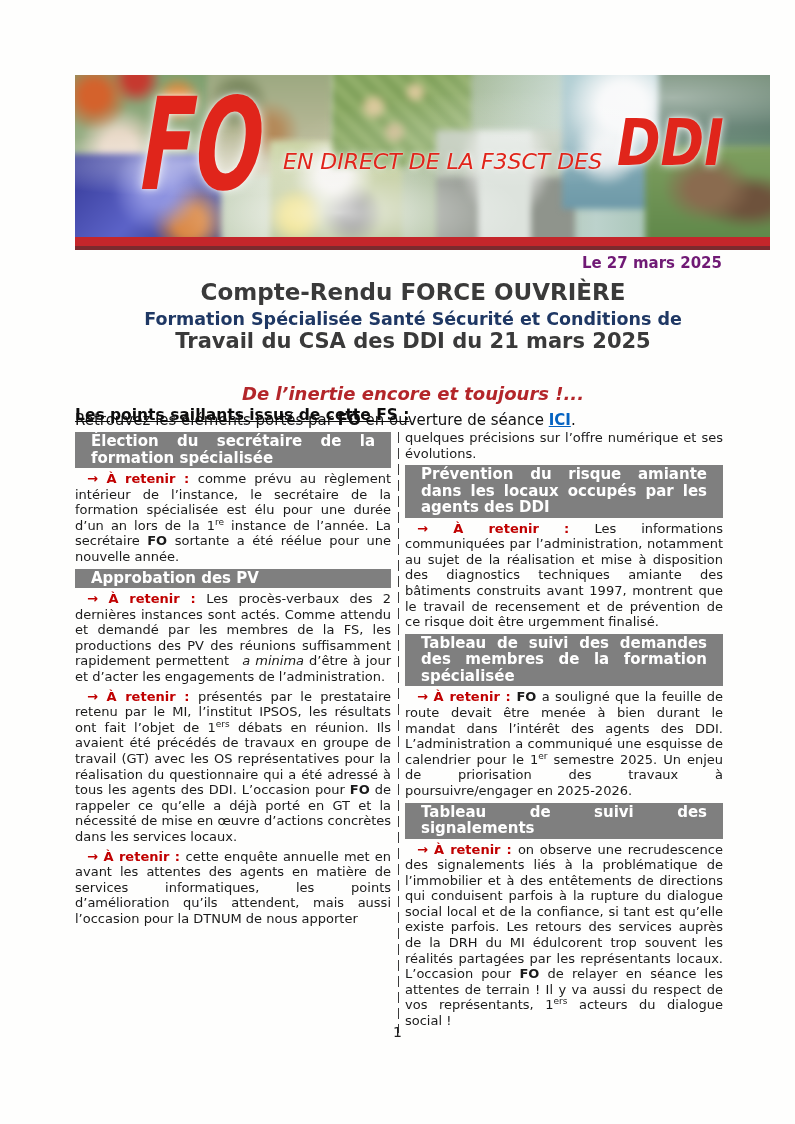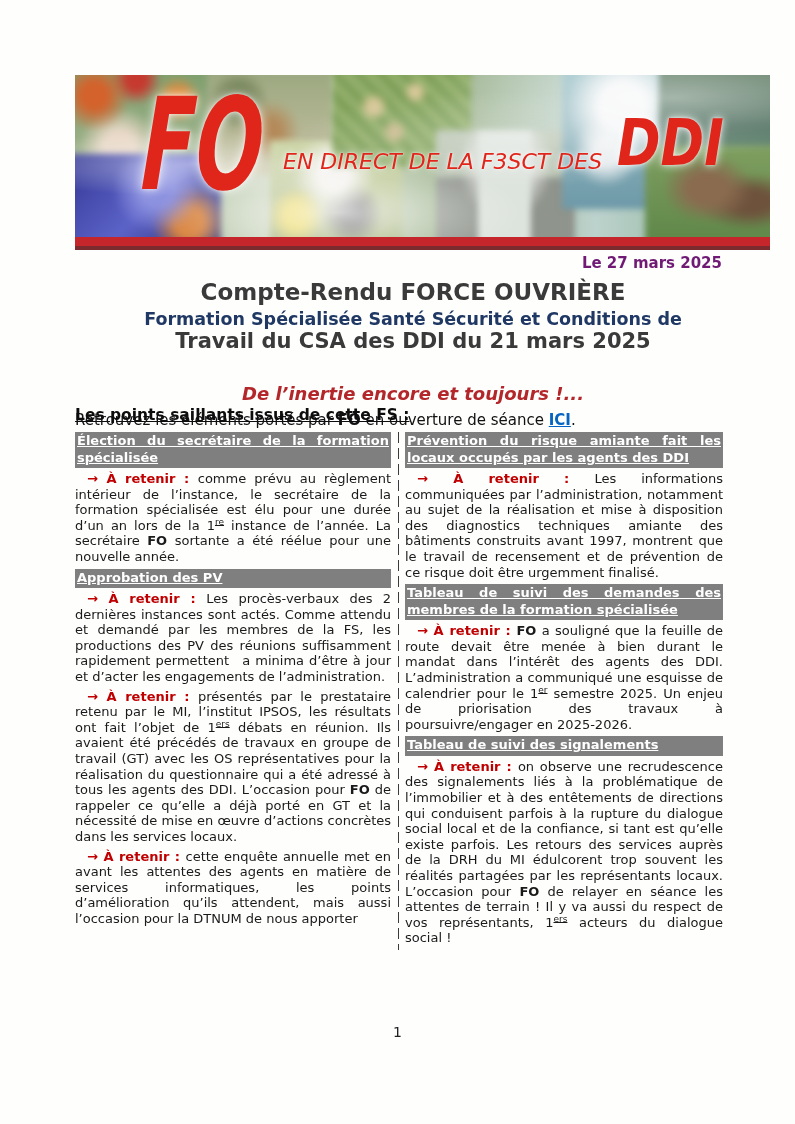--- a/index.html
+++ b/index.html
@@ -77,28 +77,28 @@
   .heading{position:absolute;left:75px;top:406px;font-size:15.5px;font-weight:bold;
       text-decoration:underline;color:#0d0d0d;}
 
   
   .cols{position:absolute;left:75px;top:430px;width:648px;display:flex;align-items:stretch;}
   .col{font-size:13px;line-height:15.6px;text-align:justify;color:#1a1a1a;}
   .col-left{width:316px;}
   .col-right{width:318px;}
   .divider{width:1px;margin:2px 6px 0 7px;
       background:repeating-linear-gradient(180deg,#3a3a3a 0,#3a3a3a 11px,transparent 11px,transparent 16px);}
-  .sec-header{background:var(--header_bg);color:#ffffff;font-weight:bold;font-size:13px;
-      line-height:16.5px;padding:1px 2px 2px;margin:2px 0 3px;text-align:justify;text-decoration:underline;}
+  .sec-header{background:var(--header_bg);color:#ffffff;font-weight:bold;font-size:15px;
+      line-height:16.5px;padding:1px 16px 2px;margin:2px 0 3px;text-align:justify;}
   .para{margin:0 0 4px;text-indent:12px;}
   .para.no-indent{text-indent:0;}
   .seg-retenir{color:var(--retenir_red);font-weight:bold;}
   .seg-bold{font-weight:bold;}
-  .seg-italic{margin-left:8px;}
-  sup.seg-sup{font-size:9px;line-height:0;text-decoration:underline;}
+  .seg-italic{font-style:italic;margin-left:8px;}
+  sup.seg-sup{font-size:9px;line-height:0;}
   a.seg-link{color:var(--link_blue);font-weight:bold;text-decoration:underline;cursor:pointer;}
 
   .pagenum{position:absolute;left:0;top:1024px;width:795px;text-align:center;font-size:14px;color:#222;}
 </style>
 </head>
 <body>
 
 <div class="page">
 
   <div class="banner">
@@ -135,21 +135,22 @@
     <div class="col col-left" id="col-left">
         <div class="sec-header">Élection du secrétaire de la formation spécialisée</div>
         <p class="para"><span class="seg-retenir">→ À retenir : </span><span class="seg-plain">comme prévu au règlement intérieur de l’instance, le secrétaire de la formation spécialisée est élu pour une durée d’un an lors de la 1</span><sup class="seg-sup">re</sup><span class="seg-plain"> instance de l’année. La secrétaire </span><span class="seg-bold">FO</span><span class="seg-plain"> sortante a été réélue pour une nouvelle année.</span></p>
         <div class="sec-header">Approbation des PV</div>
         <p class="para"><span class="seg-retenir">→ À retenir : </span><span class="seg-plain">Les procès-verbaux des 2 dernières instances sont actés. Comme attendu et demandé par les membres de la FS, les productions des PV des réunions suffisamment rapidement permettent </span><span class="seg-italic">a minima</span><span class="seg-plain"> d’être à jour et d’acter les engagements de l’administration.</span></p>
         <p class="para"><span class="seg-retenir">→ À retenir : </span><span class="seg-plain">présentés par le prestataire retenu par le MI, l’institut IPSOS, les résultats ont fait l’objet de 1</span><sup class="seg-sup">ers</sup><span class="seg-plain"> débats en réunion. Ils avaient été précédés de travaux en groupe de travail (GT) avec les OS représentatives pour la réalisation du questionnaire qui a été adressé à tous les agents des DDI. L’occasion pour </span><span class="seg-bold">FO</span><span class="seg-plain"> de rappeler ce qu’elle a déjà porté en GT et la nécessité de mise en œuvre d’actions concrètes dans les services locaux.</span></p>
         <p class="para"><span class="seg-retenir">→ À retenir : </span><span class="seg-plain">cette enquête annuelle met en avant les attentes des agents en matière de services informatiques, les points d’amélioration qu’ils attendent, mais aussi l’occasion pour la DTNUM de nous apporter</span></p>
       </div>
     <div class="divider"></div>
     <div class="col col-right" id="col-right">
-        <div class="sec-header">Prévention du risque amiante fait les locaux occupés par les agents des DDI</div>
+        <p class="para no-indent"><span class="seg-plain">quelques précisions sur l’offre numérique et ses évolutions.</span></p>
+        <div class="sec-header">Prévention du risque amiante dans les locaux occupés par les agents des DDI</div>
         <p class="para"><span class="seg-retenir">→ À retenir : </span><span class="seg-plain">Les informations communiquées par l’administration, notamment au sujet de la réalisation et mise à disposition des diagnostics techniques amiante des bâtiments construits avant 1997, montrent que le travail de recensement et de prévention de ce risque doit être urgemment finalisé.</span></p>
         <div class="sec-header">Tableau de suivi des demandes des membres de la formation spécialisée</div>
         <p class="para"><span class="seg-retenir">→ À retenir : </span><span class="seg-bold">FO</span><span class="seg-plain"> a souligné que la feuille de route devait être menée à bien durant le mandat dans l’intérêt des agents des DDI. L’administration a communiqué une esquisse de calendrier pour le 1</span><sup class="seg-sup">er</sup><span class="seg-plain"> semestre 2025. Un enjeu de priorisation des travaux à poursuivre/engager en 2025-2026.</span></p>
         <div class="sec-header">Tableau de suivi des signalements</div>
         <p class="para"><span class="seg-retenir">→ À retenir : </span><span class="seg-plain">on observe une recrudescence des signalements liés à la problématique de l’immobilier et à des entêtements de directions qui conduisent parfois à la rupture du dialogue social local et de la confiance, si tant est qu’elle existe parfois. Les retours des services auprès de la DRH du MI édulcorent trop souvent les réalités partagées par les représentants locaux. L’occasion pour </span><span class="seg-bold">FO</span><span class="seg-plain"> de relayer en séance les attentes de terrain ! Il y va aussi du respect de vos représentants, 1</span><sup class="seg-sup">ers</sup><span class="seg-plain"> acteurs du dialogue social !</span></p>
       </div>
   </div>
 
   <div class="pagenum">1</div>
 

